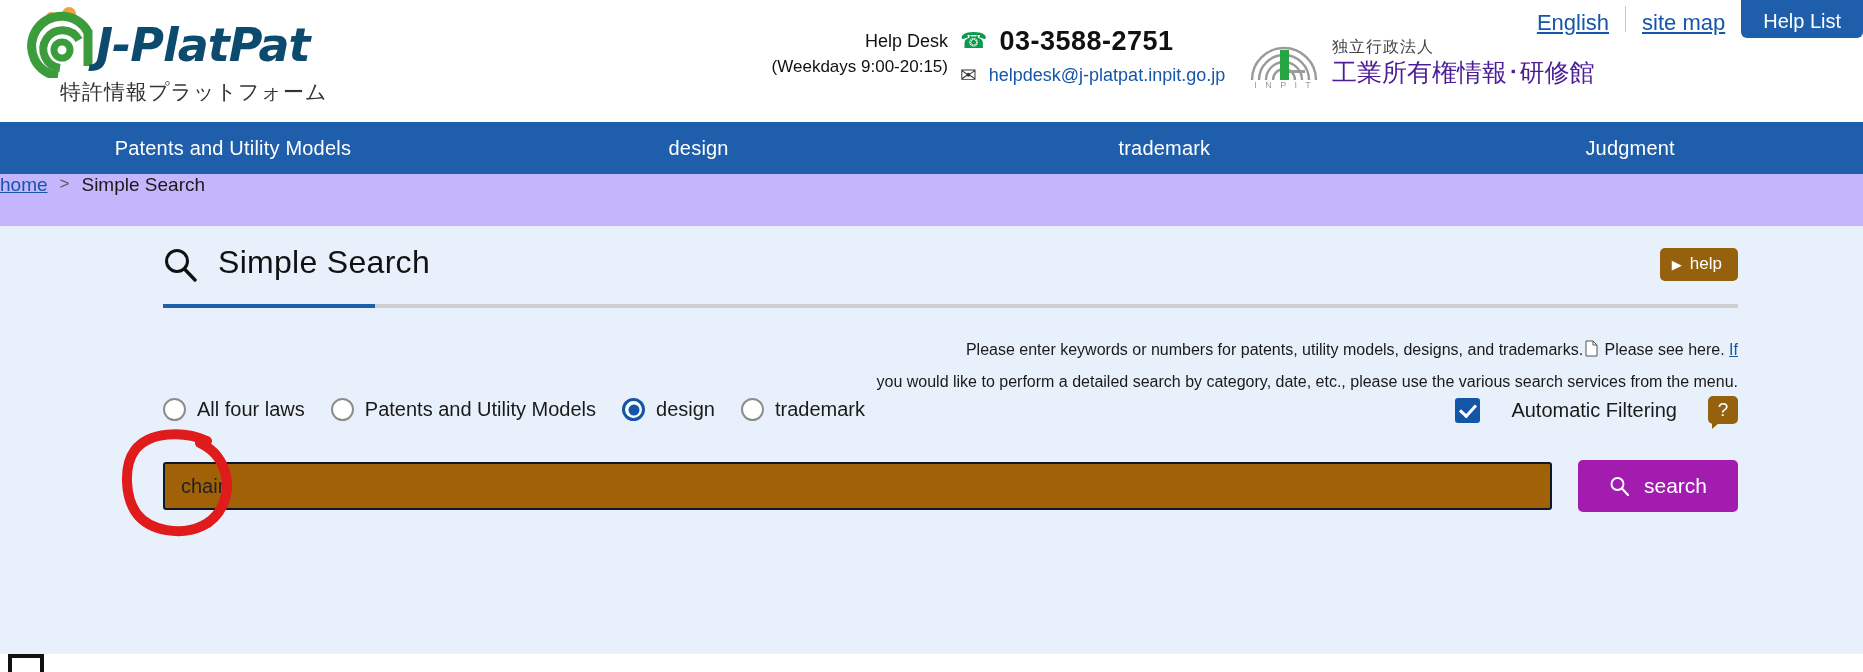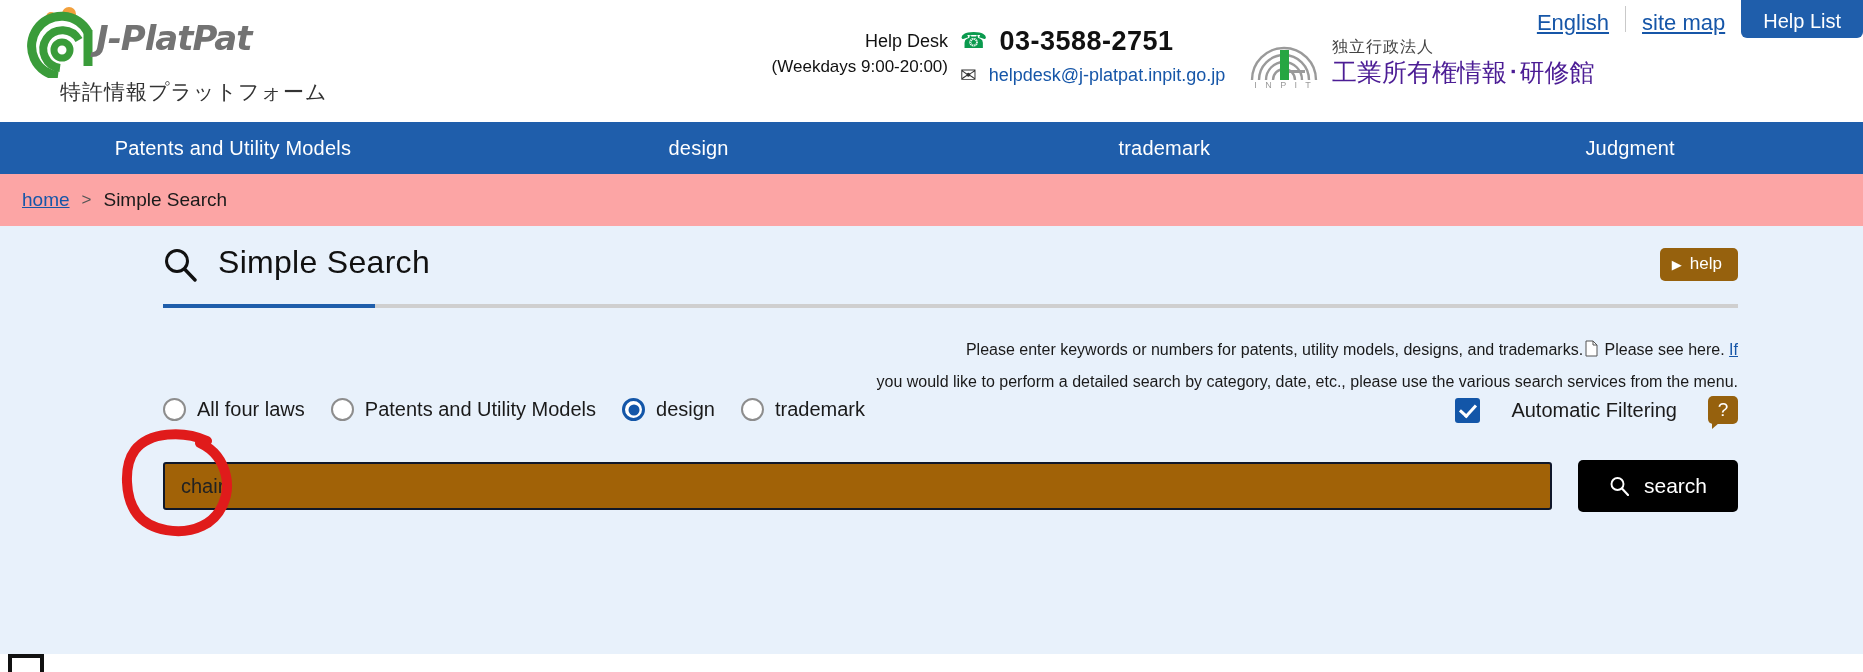--- a/index.html
+++ b/index.html
@@ -11,22 +11,22 @@
     color:#1a1a1a;
     overflow:hidden;
     position:relative;
   }
 
   
   .header { position:relative; height:122px; background:#ffffff; }
 
   .logo-block { position:absolute; left:22px; top:4px; width:320px; height:112px; }
   .logo-mark { position:absolute; left:0; top:2px; width:78px; height:72px; }
-  .logo-word { position:absolute; left:74px; top:14px; font-size:34px; font-weight:bold;
-               font-style:italic; letter-spacing:-1px; color:#737373; white-space:nowrap;
+  .logo-word { position:absolute; left:74px; top:14px; font-size:46px; font-weight:bold;
+               font-style:italic; letter-spacing:-1px; color:#0c4a6e; white-space:nowrap;
                font-family:"DejaVu Sans", sans-serif; }
   .logo-sub { position:absolute; left:38px; top:74px; font-size:21px; color:#333;
               letter-spacing:1px; white-space:nowrap; }
 
   .helpdesk { position:absolute; left:748px; top:28px; width:200px; text-align:right; }
   .helpdesk .l1 { font-size:18px; color:#111; line-height:26px; }
   .helpdesk .l2 { font-size:17px; color:#111; line-height:26px; }
 
   .contact { position:absolute; left:960px; top:24px; }
   .contact-row { display:flex; align-items:center; gap:12px; height:34px; }
@@ -48,22 +48,22 @@
   .toplink-sep { width:1px; background:#c9c9c9; margin:6px 0; }
   .helplist-btn { background:#1f5eab; color:#fff; font-size:20px; padding:9px 22px;
                   border-radius:0 0 6px 6px; line-height:24px; white-space:nowrap; }
 
   
   .nav { height:52px; background:#1f5eab; display:flex; }
   .nav-item { flex:1; display:flex; align-items:center; justify-content:center;
               color:#ffffff; font-size:20px; letter-spacing:.2px; }
 
   
-  .crumbs { height:52px; background:#fca5a5; display:flex; align-items:center;
-            padding-left:22px; gap:12px; }
+  .crumbs { height:52px; background:#c4b5fd; display:flex; 
+            gap:12px; }
   .crumb-link { font-size:19px; color:#1656a8; text-decoration:underline; }
   .crumb-sep { font-size:17px; color:#555; }
   .crumb-cur { font-size:19px; color:#1a1a1a; }
 
   
   .panel { height:428px; background:#e8f1fb; position:relative; }
   .panel-inner { position:absolute; left:163px; right:125px; top:0; }
 
   .title-row { position:relative; height:76px; }
   .title-ico { position:absolute; left:0; top:22px; width:34px; height:34px; }
@@ -95,21 +95,21 @@
                 border:solid #fff; border-width:0 3px 3px 0; transform:rotate(42deg); }
   .filterbox label { font-size:20px; color:#1a1a1a; }
   .qmark { width:30px; height:28px; background:#96610d; border-radius:5px; color:#fff;
            font-size:19px; display:flex; align-items:center; justify-content:center; position:relative; }
   .qmark::after { content:""; position:absolute; left:4px; bottom:-5px; border-left:7px solid #96610d;
                   border-bottom:6px solid transparent; }
 
   .searchrow { margin-top:22px; display:flex; align-items:center; gap:26px; position:relative; }
   .search-field { flex:1; height:48px; background:#a16207; border:2px solid #0f172a; border-radius:3px;
                   display:flex; align-items:center; padding:0 16px; font-size:20px; color:#222; }
-  .search-btn { width:160px; height:52px; background:#000000; color:#fff; border-radius:5px;
+  .search-btn { width:160px; height:52px; background:#a21caf; color:#fff; border-radius:5px;
                 display:flex; align-items:center; justify-content:center; gap:15px; font-size:21px; }
   .search-btn .mg { width:20px; height:20px; }
 
   .annot { position:absolute; left:-42px; top:-32px; width:185px; height:112px; pointer-events:none; }
 
   
   .below { height:42px; background:#ffffff; }
   .stub { position:absolute; left:8px; bottom:0; width:36px; height:18px;
           border:4px solid #111; border-bottom:none; background:#fff; }
 </style>
@@ -128,21 +128,21 @@
       <path d="M57 34a19 19 0 1 0-19 28" fill="none" stroke="#3a9c3a" stroke-width="8"></path>
       <circle cx="40" cy="44" r="8" fill="none" stroke="#3a9c3a" stroke-width="7"></circle>
       <path d="M66 24v36" stroke="#3a9c3a" stroke-width="9" fill="none"></path>
     </svg>
     <div class="logo-word">J-PlatPat</div>
     <div class="logo-sub">特許情報プラットフォーム</div>
   </div>
 
   <div class="helpdesk">
     <div class="l1">Help Desk</div>
-    <div class="l2">(Weekdays 9:00-20:00)</div>
+    <div class="l2">(Weekdays 9:00-20:15)</div>
   </div>
 
   <div class="contact">
     <div class="contact-row">
       <span class="ic-phone">☎</span>
       <span class="phone-num">03-3588-2751</span>
     </div>
     <div class="contact-row">
       <span class="ic-mail">✉</span>
       <span class="mail-link">helpdesk@j-platpat.inpit.go.jp</span>

